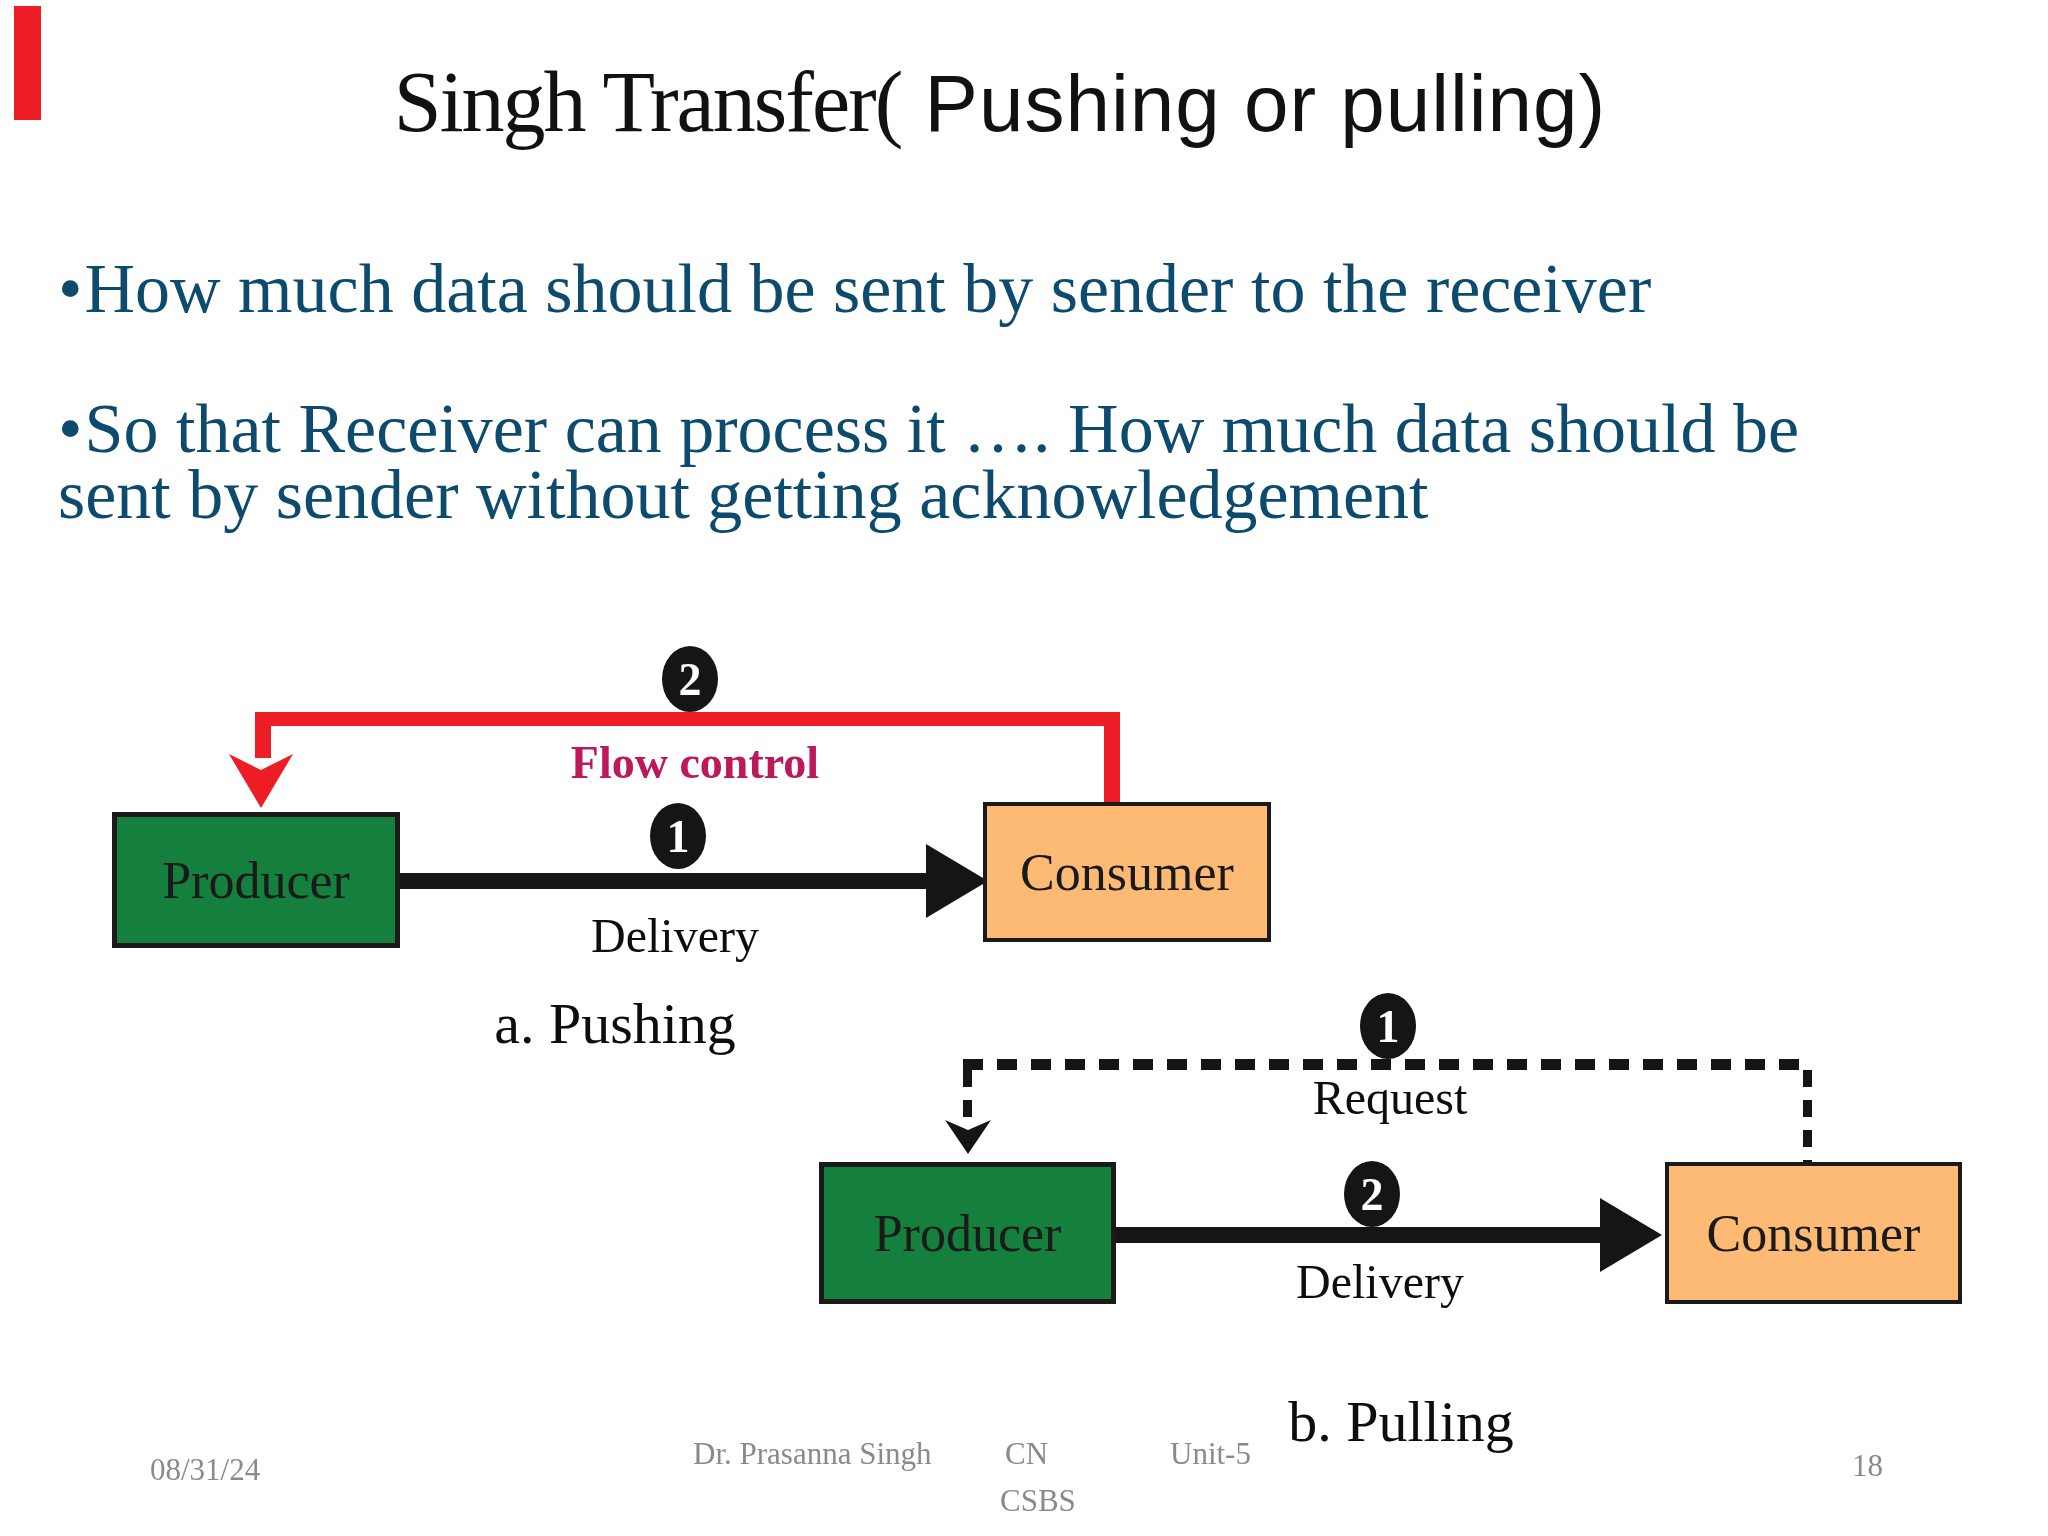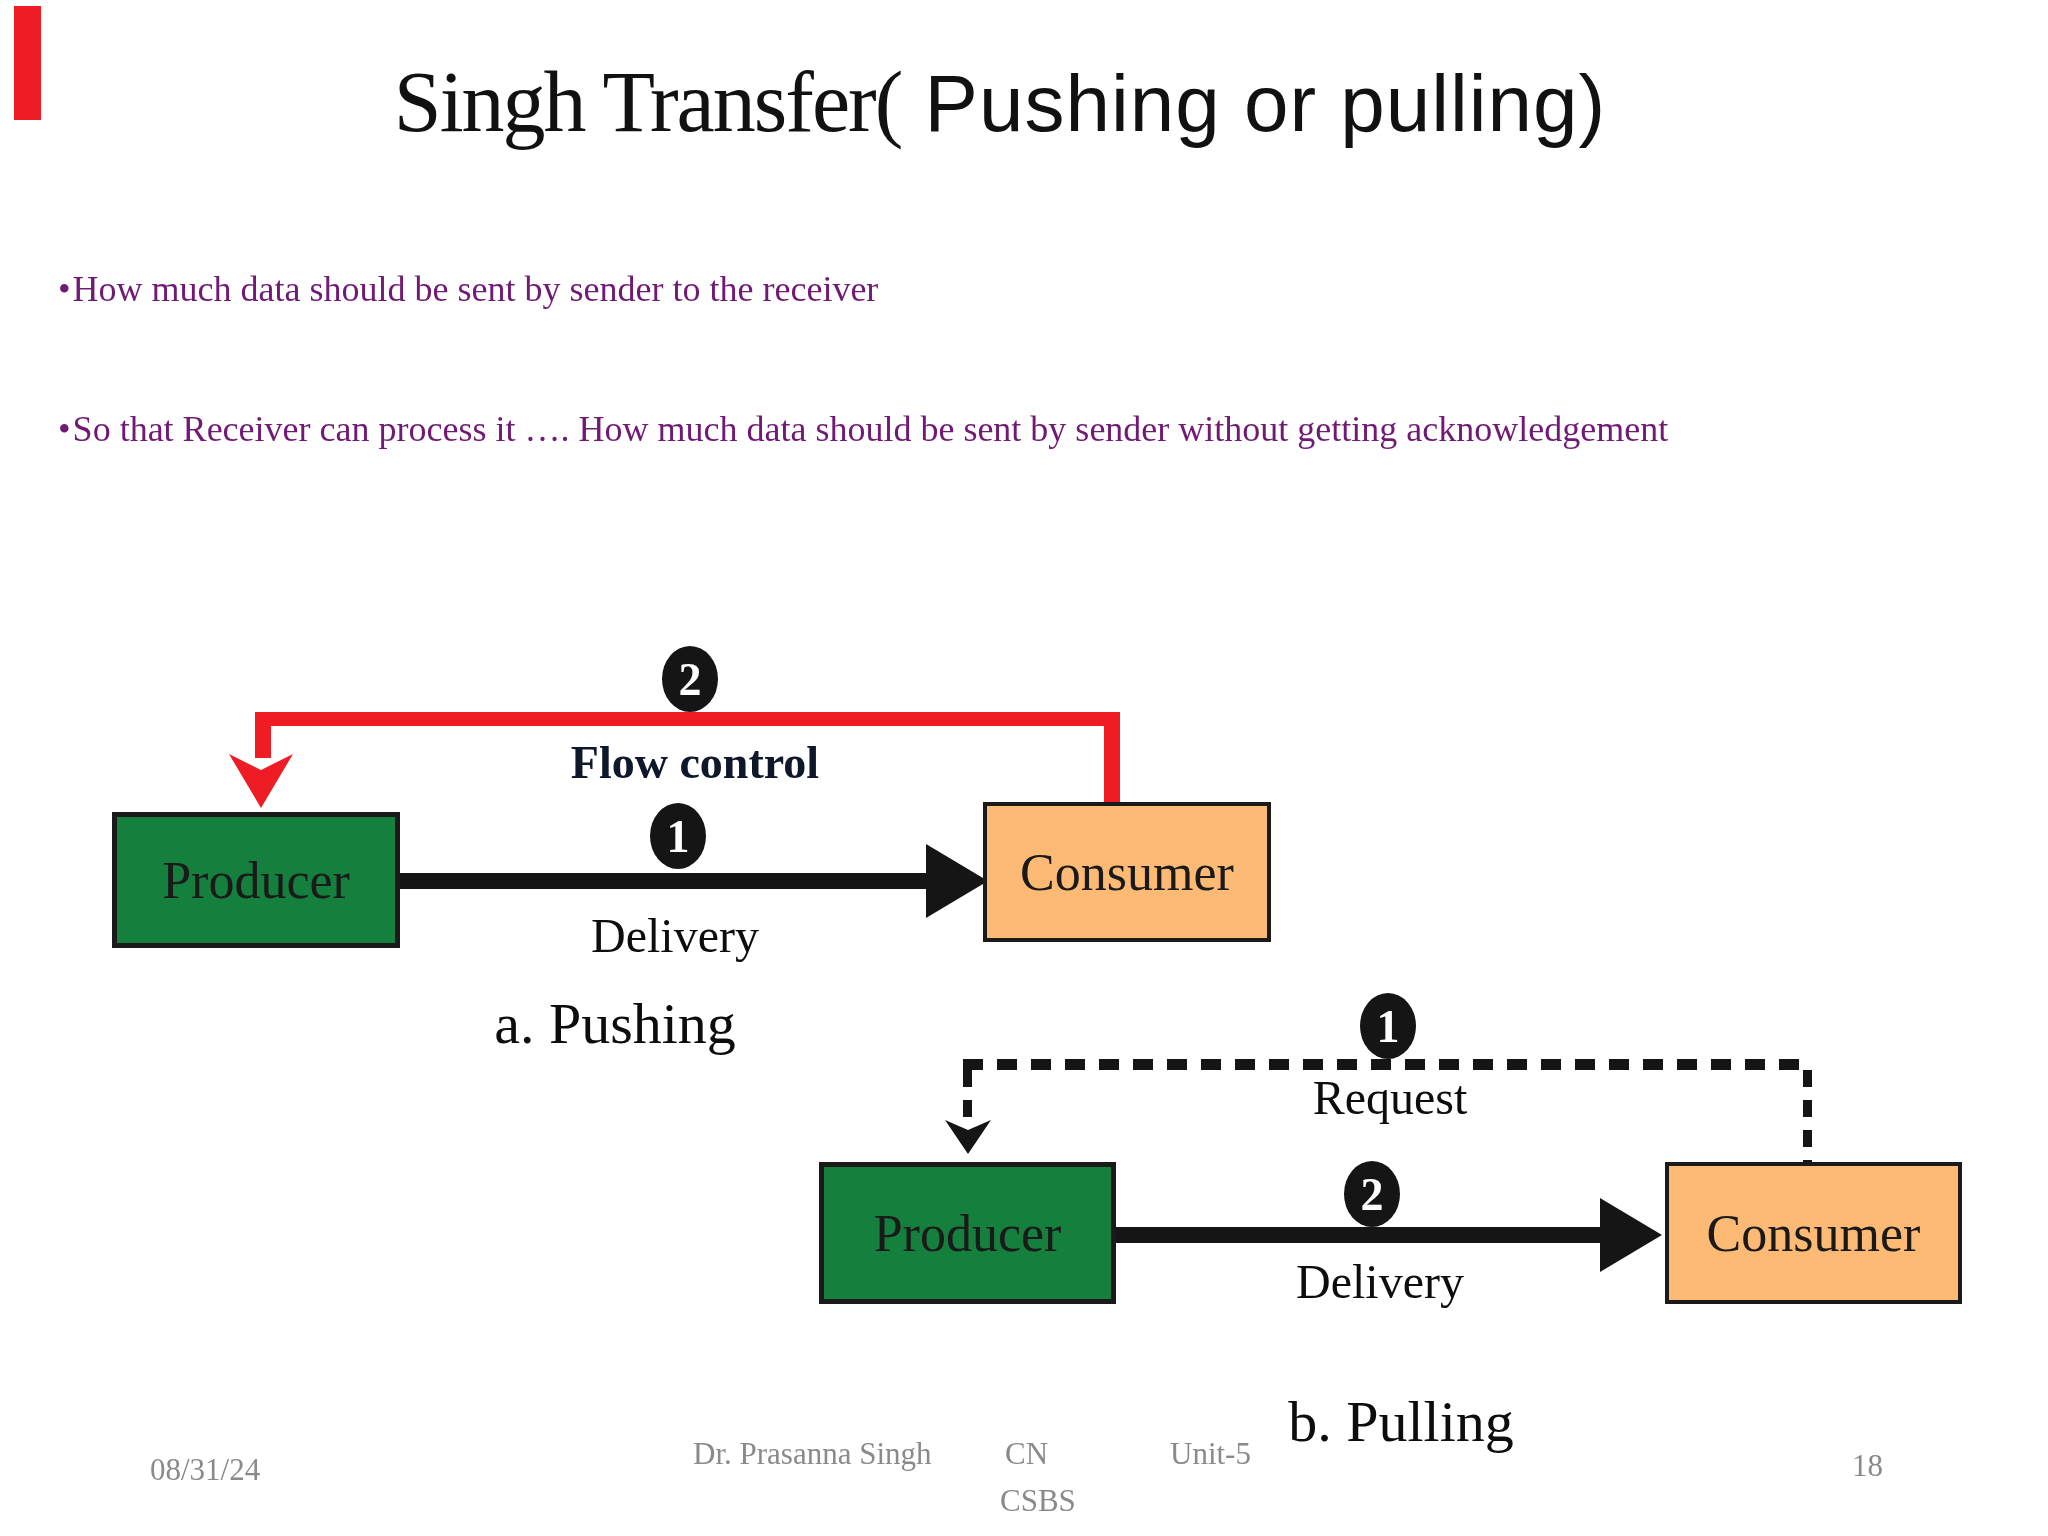--- a/index.html
+++ b/index.html
@@ -13,38 +13,38 @@
   .corner-bar{left:14px;top:6px;width:27px;height:114px;background:#ee1c24;}
 
   
   .title-row{left:0;top:52px;width:2000px;text-align:center;white-space:nowrap;}
   .title-serif{font-family:"Liberation Serif","DejaVu Serif",serif;font-size:86px;
     font-stretch:condensed;letter-spacing:-2px;}
   .title-sans{font-family:"Liberation Sans","DejaVu Sans",sans-serif;font-weight:300;
     font-size:80px;letter-spacing:1px;}
 
   
-  .bullet{left:58px;font-size:36px;line-height:66px;color:#701a75;}
+  .bullet{left:58px;font-size:70px;line-height:66px;color:#0c4a6e;}
   .bullet .marker{margin-right:2px;}
   .bullet-1{top:256px;width:1900px;}
   .bullet-2{top:396px;width:1760px;}
 
   
   .node-box{display:flex;align-items:center;justify-content:center;
     border:5px solid #1a1a1a;box-sizing:border-box;font-size:52px;color:#1a1a1a;background:#15803d;}
   .consumer{background:#fdba74;}
 
   
   .badge{width:56px;height:66px;border-radius:50%;background:#151515;color:#fff;
     display:flex;align-items:center;justify-content:center;font-size:46px;font-weight:bold;}
 
   
   .red-h{background:#ee1c24;height:14px;}
   .red-v{background:#ee1c24;width:16px;}
-  .label-red{color:#0f172a;font-weight:bold;font-size:46px;text-align:center;}
+  .label-red{color:#be185d;font-weight:bold;font-size:46px;text-align:center;}
 
   
   .arrow-shaft{background:#151515;height:16px;}
   .arrow-head{width:0;height:0;border-top:37px solid transparent;
     border-bottom:37px solid transparent;border-left:62px solid #151515;}
 
   
   .dash-h{height:11px;background:repeating-linear-gradient(90deg,#151515 0 20px,transparent 20px 34px);}
   .dash-v{width:9px;background:repeating-linear-gradient(180deg,#151515 0 17px,transparent 17px 30px);}
 

